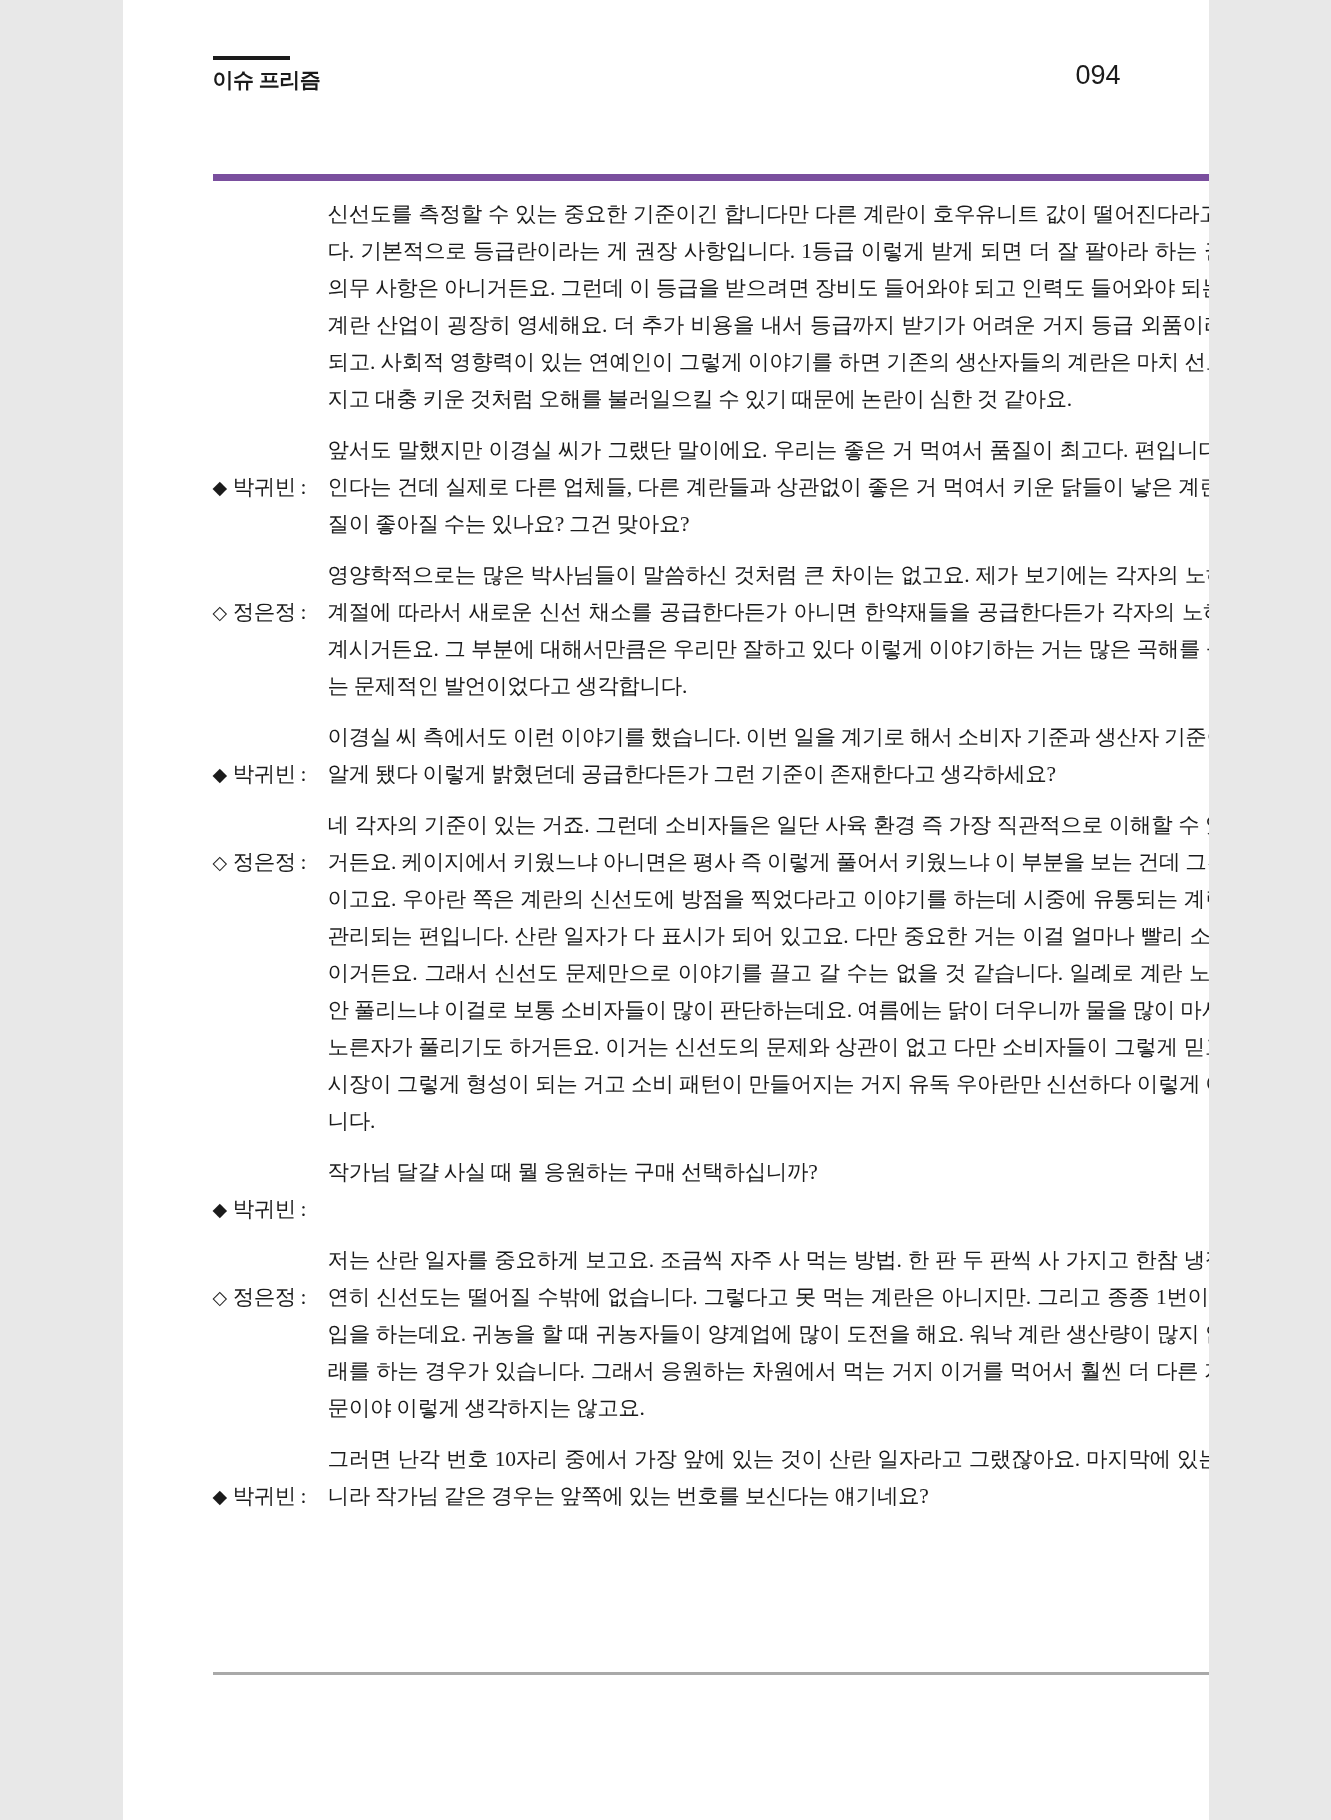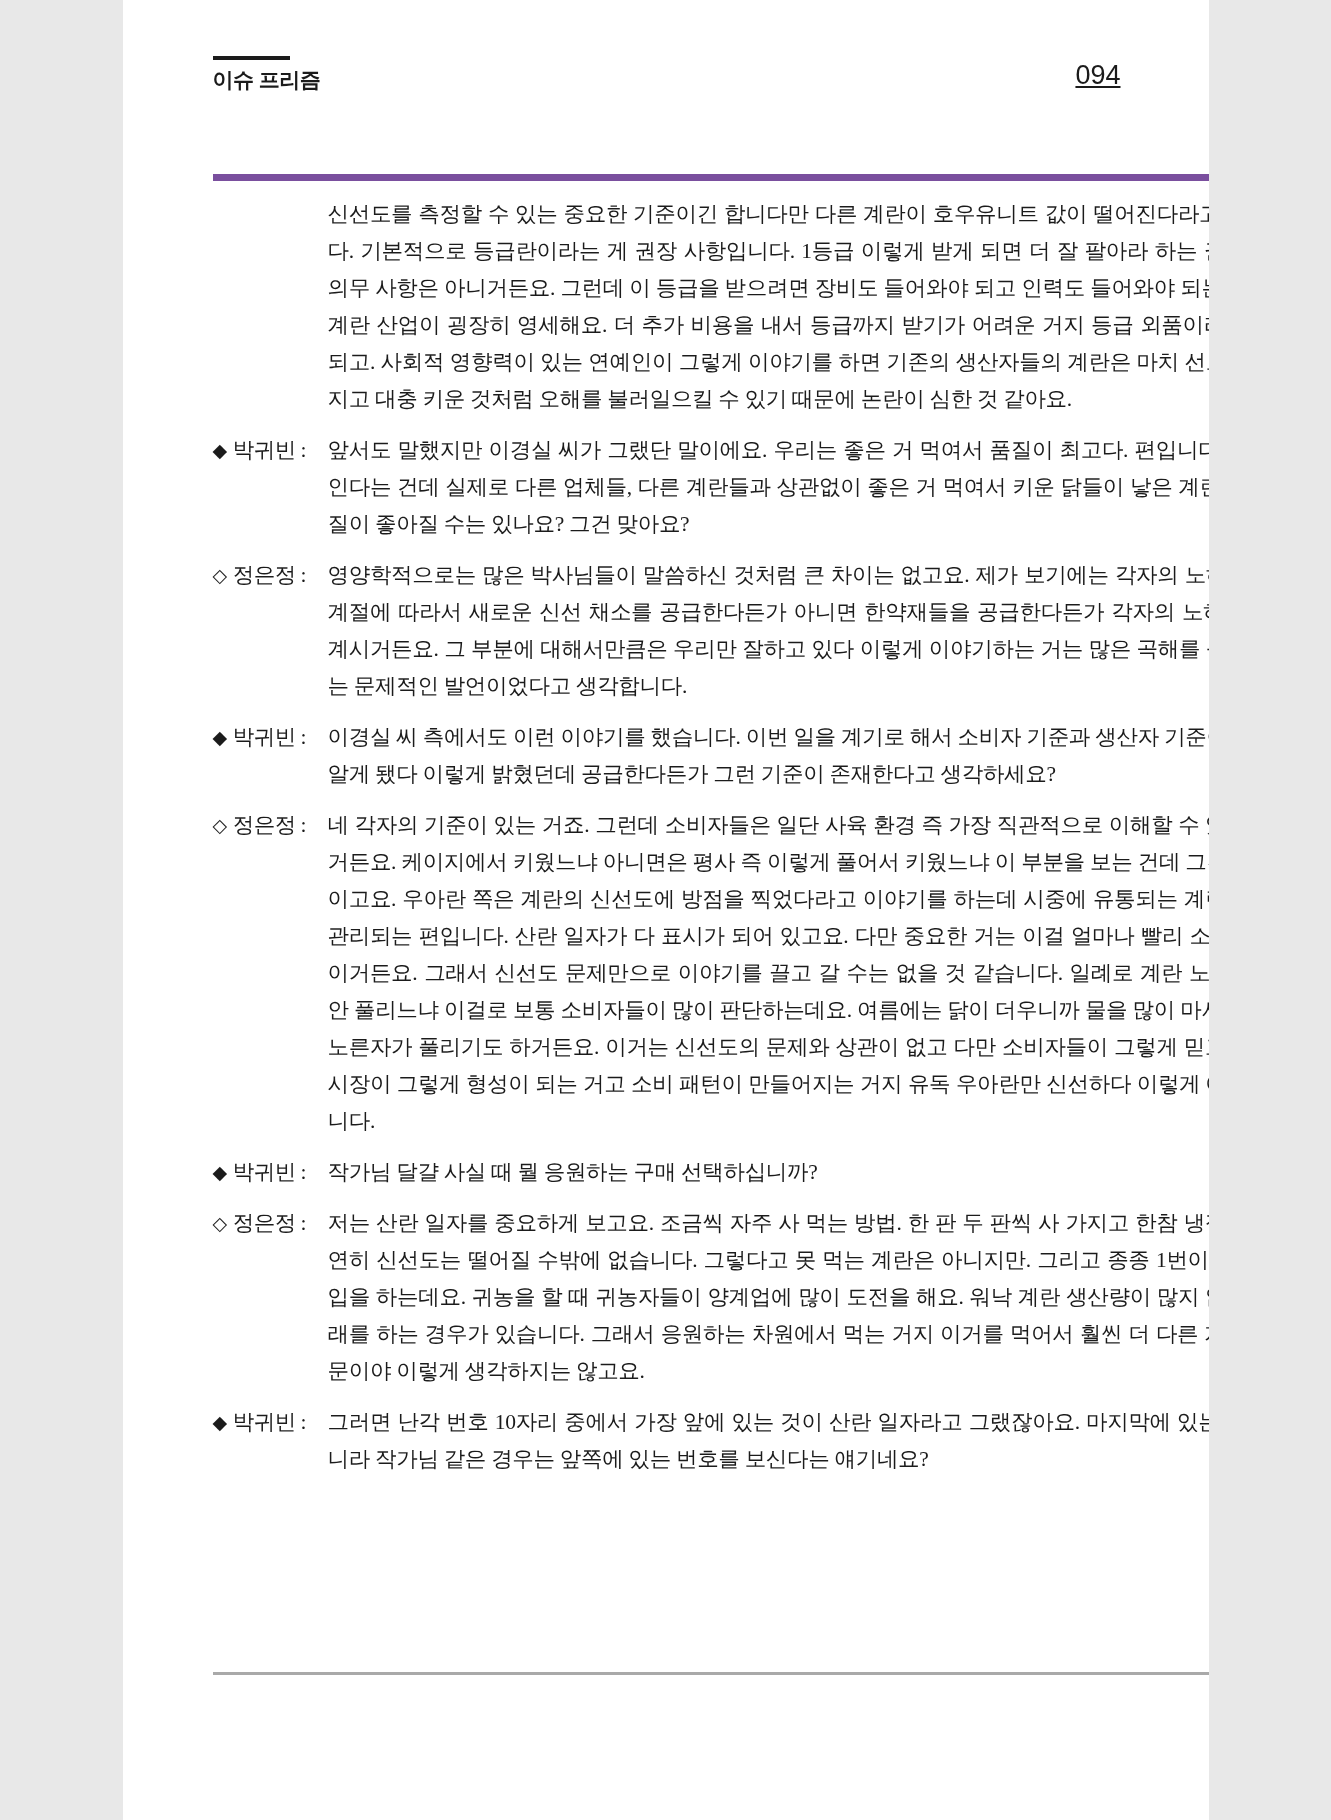--- a/index.html
+++ b/index.html
@@ -18,21 +18,21 @@
   }
   .section-label {
     position:absolute; top:66px; left:90px;
     font-family:"Liberation Sans","DejaVu Sans",sans-serif;
     font-weight:bold; font-size:21px; letter-spacing:-0.5px;
     color:#1b1b1b;
   }
   .page-number {
     position:absolute; top:60px; right:88px;
     font-family:"Liberation Sans","DejaVu Sans",sans-serif;
-    font-size:27px; color:#1b1b1b;text-decoration:underline;
+    font-size:27px; color:#1b1b1b;
   }
   .accent-rule {
     position:absolute; top:174px; left:90px;
     width:1153px; height:7px;
   }
   .footer-rule {
     position:absolute; top:1672px; left:90px;
     width:1153px; height:3px;
   }
   .body-block {
@@ -40,20 +40,21 @@
   }
   .dialogue-item {
     display:grid;
     grid-template-columns:115px 1fr;
     margin-bottom:14px;
   }
   .speaker-cell {
     font-size:21.5px; line-height:37px;
     white-space:nowrap;
     letter-spacing:-0.5px;
+    margin-top:37px;
   }
   .speaker-cell .marker { font-size:19px; margin-right:6px; }
   .dialogue-text {
     font-size:21.5px; line-height:37px;
     text-align:justify; text-align-last:left;
     letter-spacing:-0.3px;
     word-break:break-all;
   }
 </style>
 </head>

